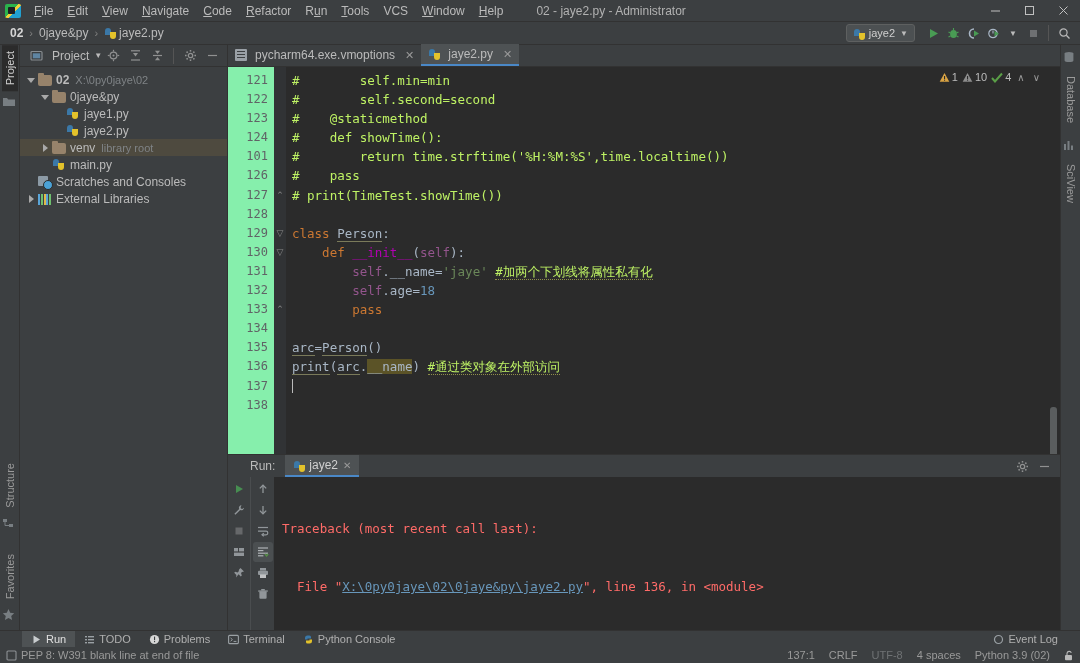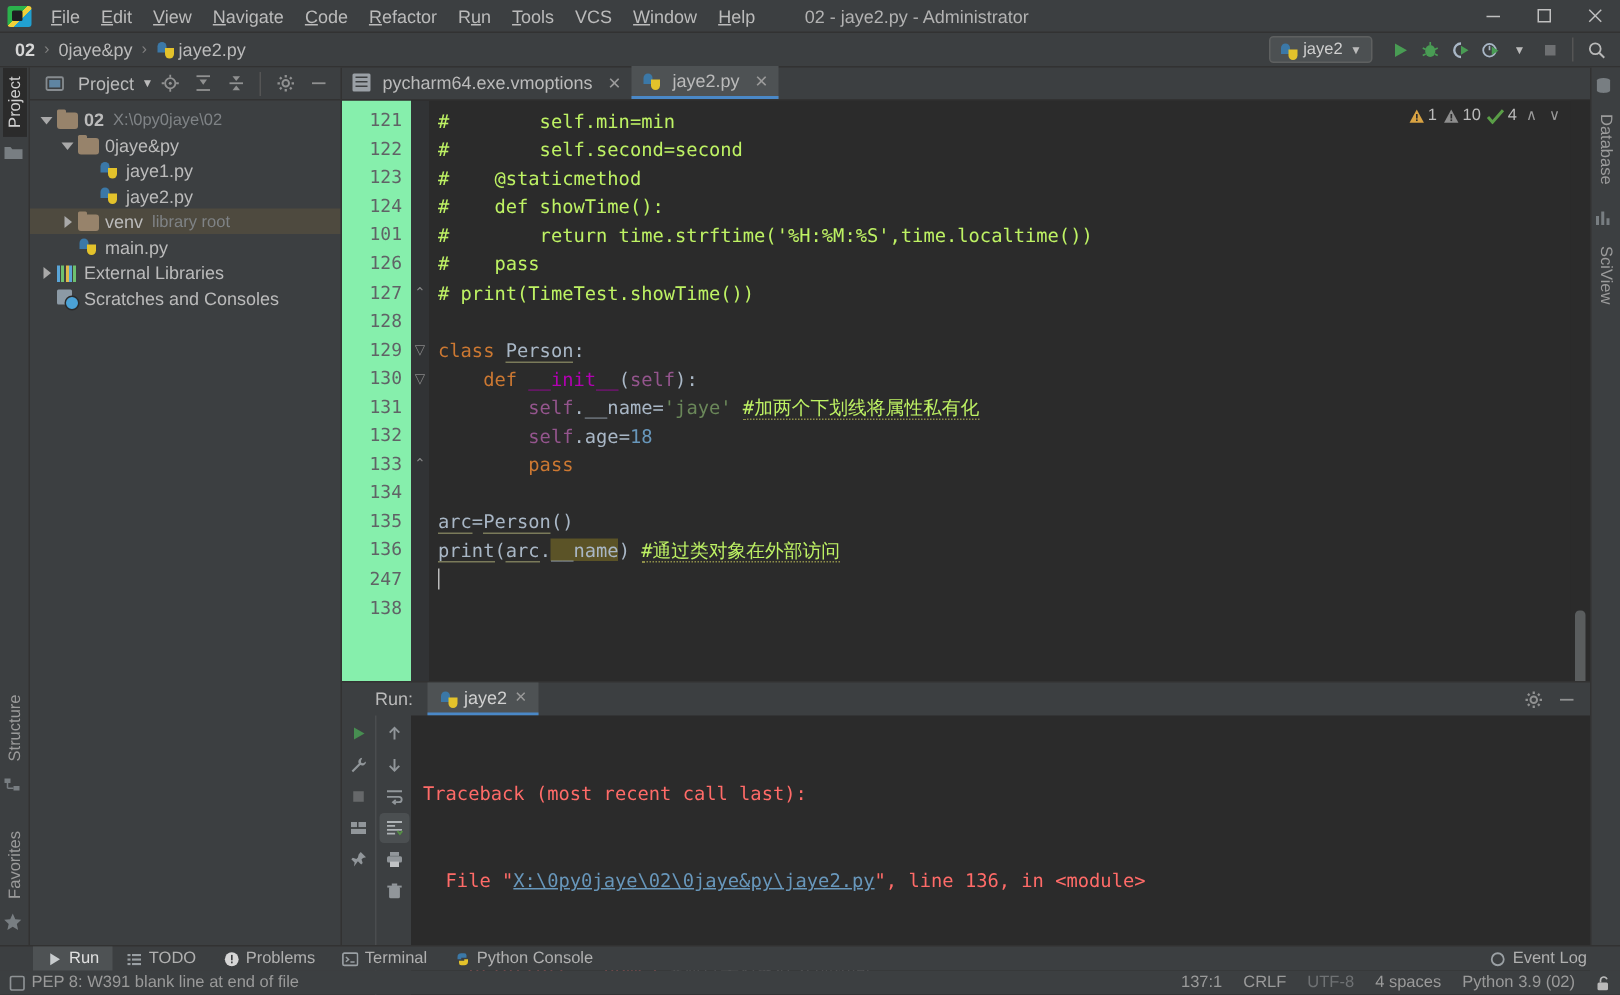--- a/index.html
+++ b/index.html
@@ -446,28 +446,28 @@
             <span class="ico ico-folder"></span>
             <span class="t-label">venv</span>
             <span class="t-sub">library root</span>
           </div>
           <div class="tree-row" style="padding-left: 20px;">
             <span class="arrow"></span>
             <span class="ico ico-py"></span>
             <span class="t-label">main.py</span>
           </div>
           <div class="tree-row" style="padding-left: 6px;">
+            <span class="arrow"></span>
+            <span class="ico ico-scratch"></span>
+            <span class="t-label">Scratches and Consoles</span>
+          </div>
+          <div class="tree-row" style="padding-left: 6px;">
             <span class="arrow right"></span>
             <span class="ico ico-lib"></span>
             <span class="t-label">External Libraries</span>
-          </div>
-          <div class="tree-row" style="padding-left: 6px;">
-            <span class="arrow"></span>
-            <span class="ico ico-scratch"></span>
-            <span class="t-label">Scratches and Consoles</span>
           </div>
         </div>
     </div>
 
     <div class="editor-area">
       <div class="tabbar" id="editor-tabs">
           <div class="etab">
             <span class="ico ico-vm" style="width: 12px; height: 12px; margin: 0px;"></span>
             <span>pycharm64.exe.vmoptions</span>
             <span class="x">✕</span>
@@ -490,21 +490,21 @@
             <div>127</div>
             <div>128</div>
             <div>129</div>
             <div>130</div>
             <div>131</div>
             <div>132</div>
             <div>133</div>
             <div>134</div>
             <div>135</div>
             <div>136</div>
-            <div>247</div>
+            <div>137</div>
             <div>138</div>
           </div>
         <div class="foldcol" id="foldcol">
             <div></div>
             <div></div>
             <div></div>
             <div></div>
             <div></div>
             <div></div>
             <div>⌃</div>

